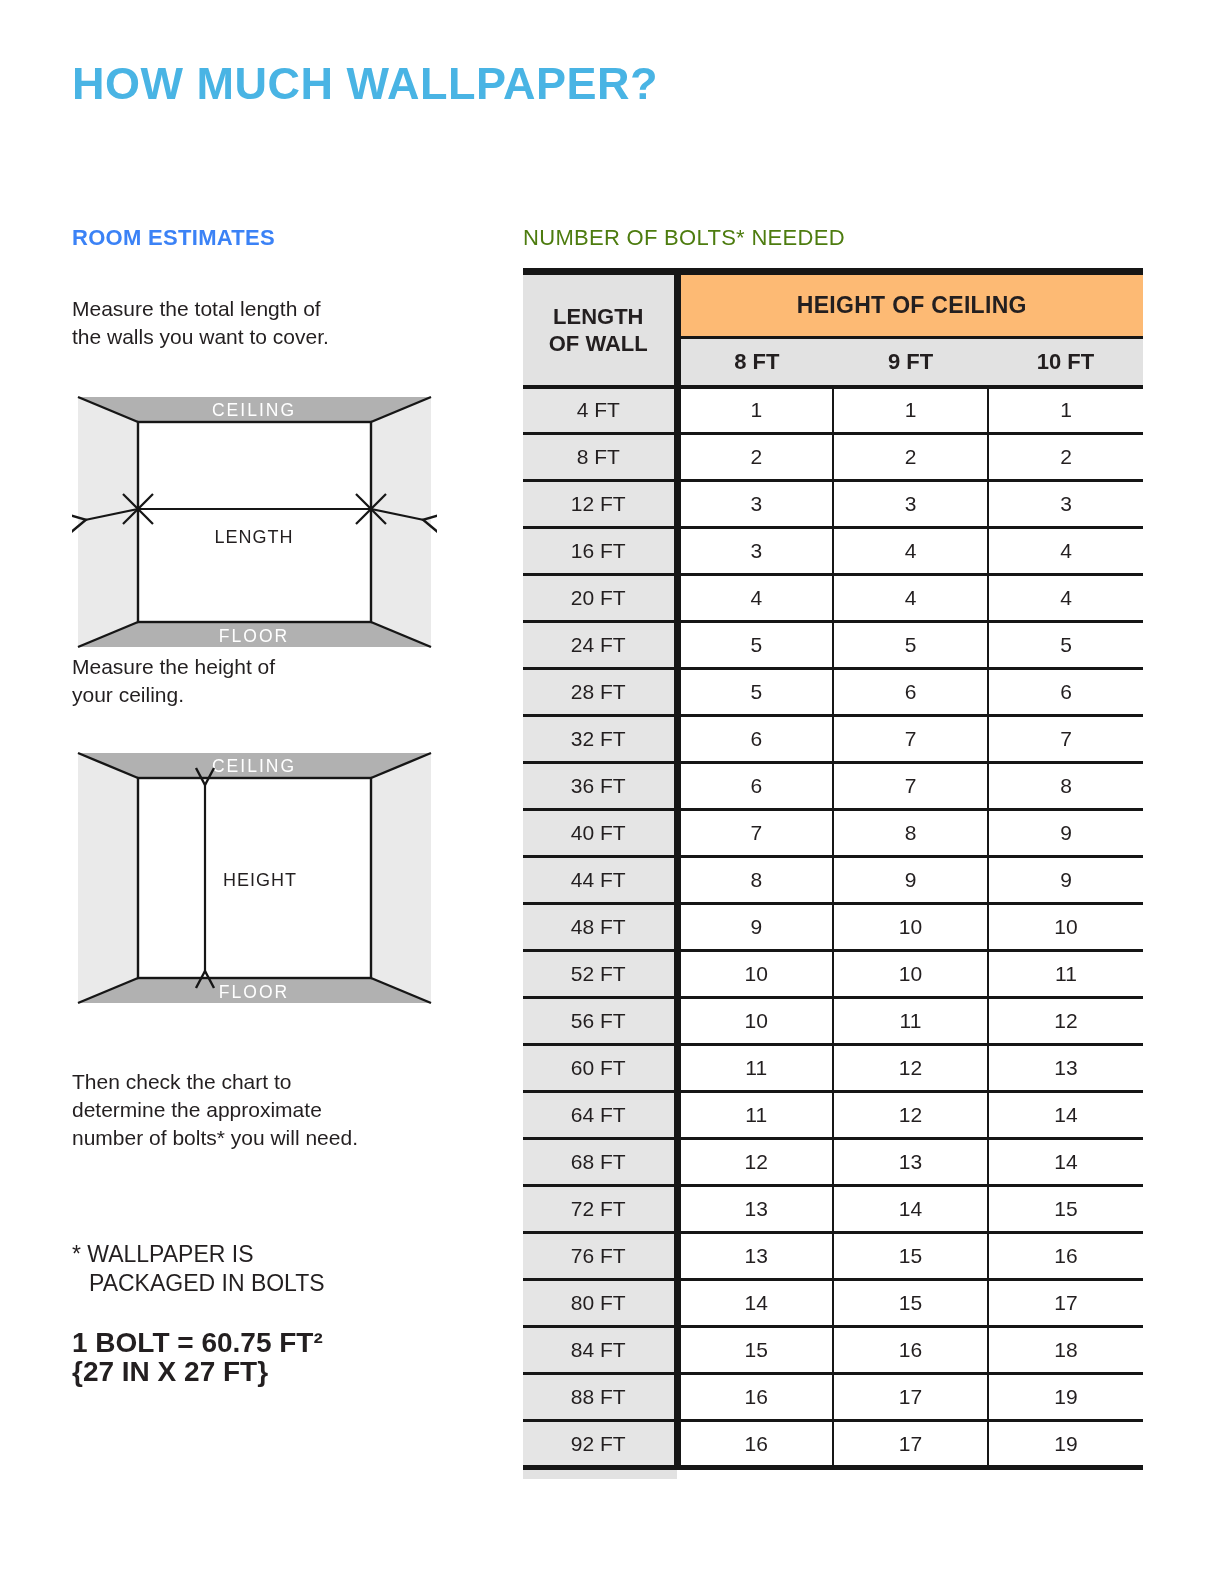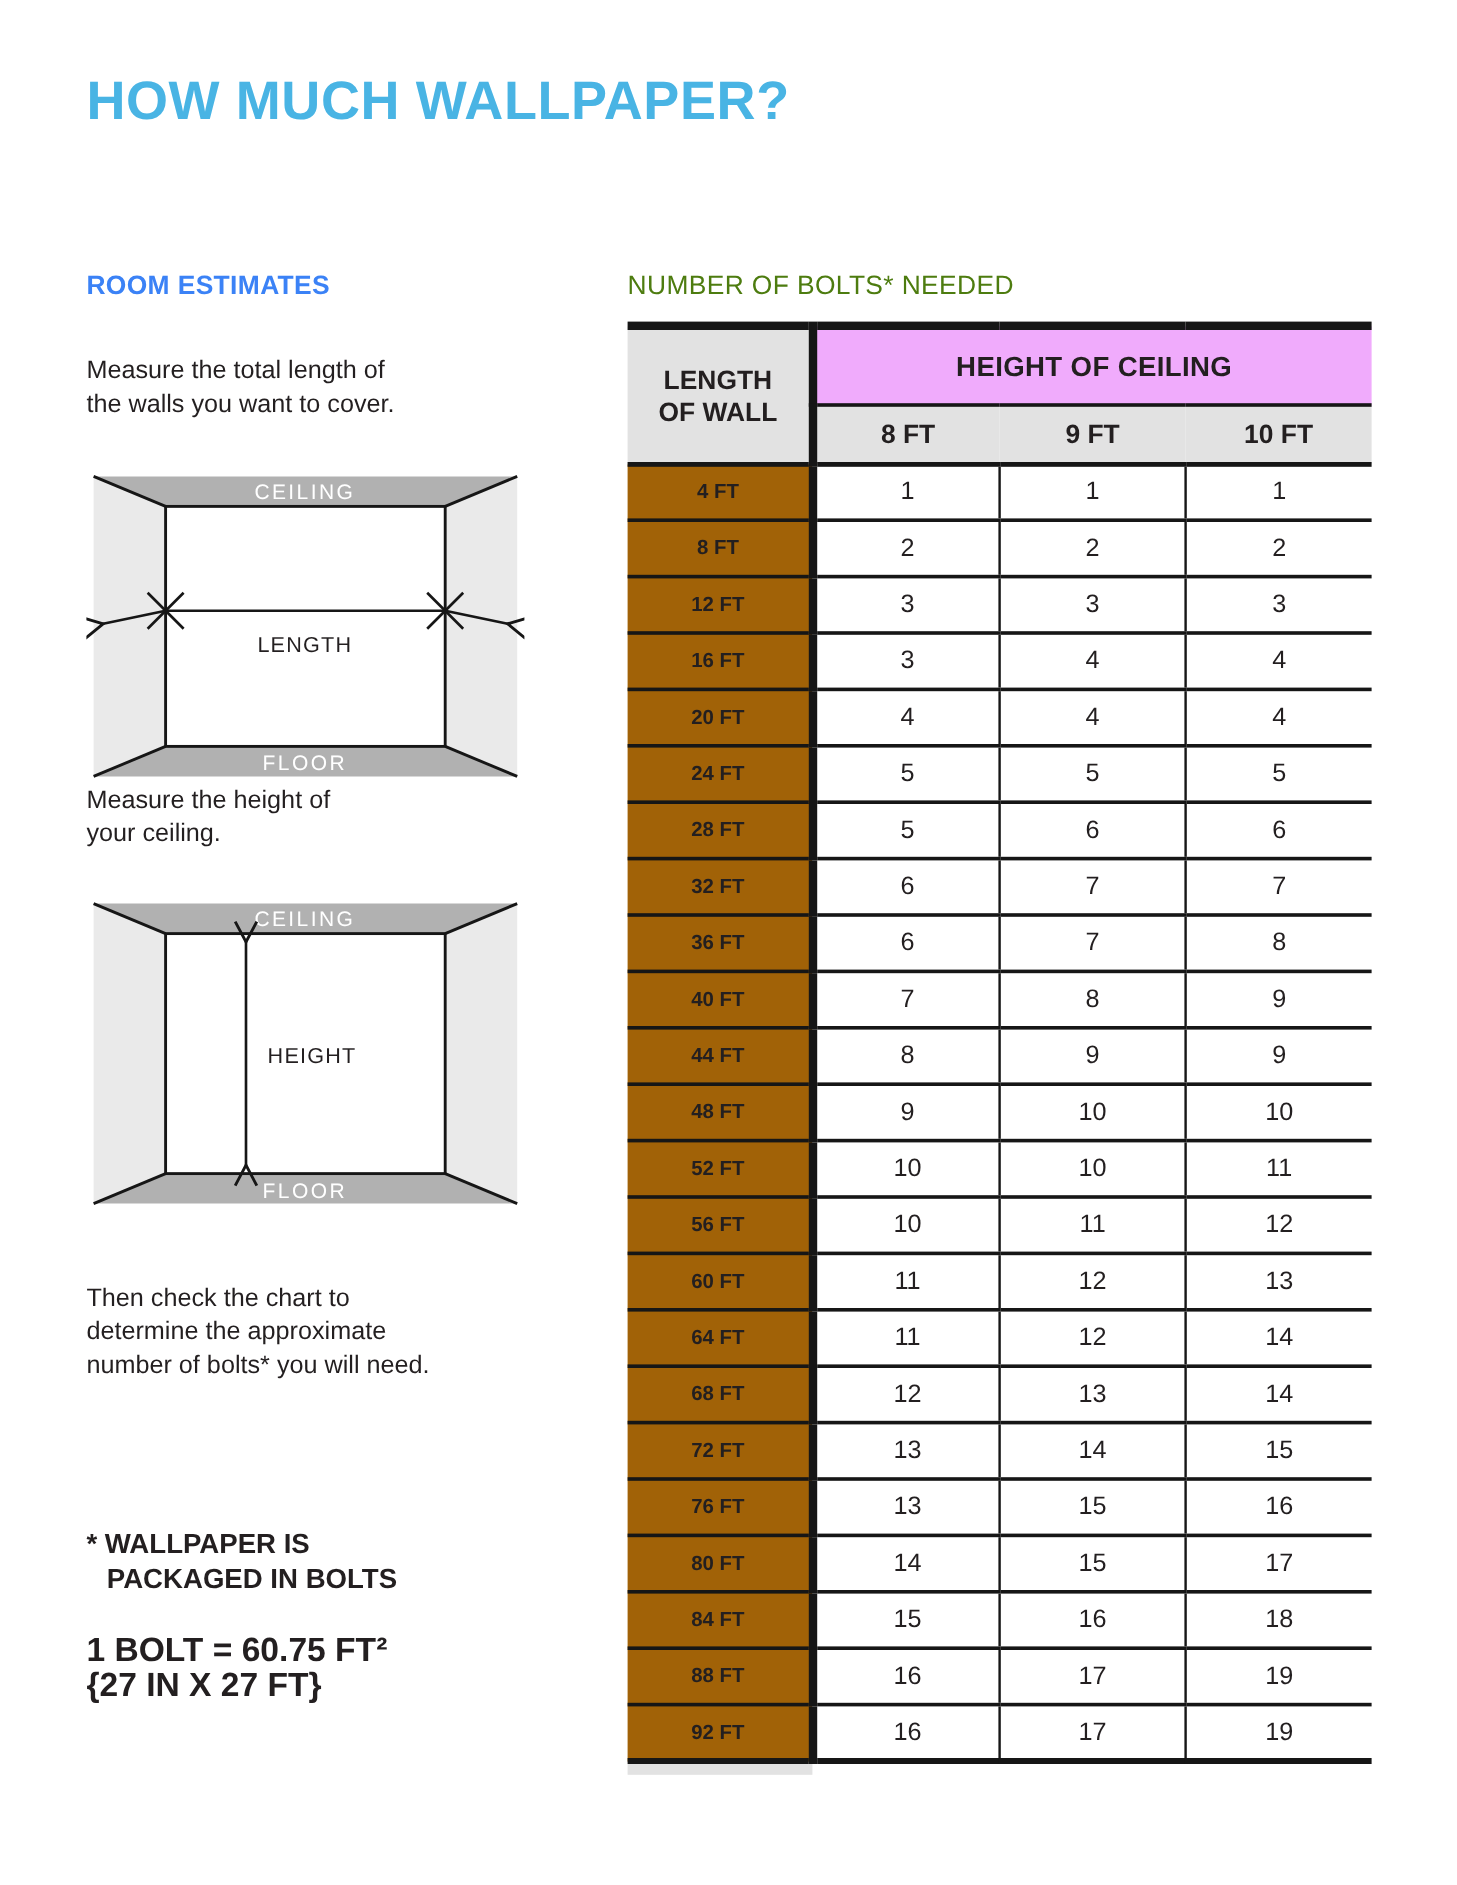--- a/index.html
+++ b/index.html
@@ -26,52 +26,52 @@
   }
   .step-1 { margin-top: 44px; }
   .step-2 { }
   .step-3 { margin-top: 59px; }
 
   .room-svg { display: block; margin-top: 40px; width: 365px; height: 262px; }
   .room-svg.second { margin-top: 38px; }
   .svg-band-label { font-size: 17.5px; letter-spacing: 2px; fill: #ffffff; }
   .svg-dim-label  { font-size: 18px; letter-spacing: 1px; fill: #231f20; }
 
-  .footnote { margin-top: 120px; font-size: 23px; font-weight: bold; line-height: 29px; }
+  .footnote { margin-top: 88px; font-size: 23px; font-weight: normal; line-height: 29px; }
   .footnote .line2 { padding-left: 17px; }
   .bolt-info { margin-top: 30px; font-size: 28px; font-weight: bold; line-height: 29px; }
 
   .table-heading {
     font-size: 22px; font-weight: normal; color: #4d7c0f;
     letter-spacing: 0.3px;
   }
   .table-wrap { position: relative; margin-top: 17px; }
   table.bolt-table {
     border-collapse: collapse; table-layout: fixed; width: 620px;
     border-top: 7px solid #161616;
     border-bottom: 5px solid #161616;
   }
   .bolt-table td, .bolt-table th { text-align: center; vertical-align: middle; }
   .bolt-table .corner {
     background: #e2e2e2; border-right: 7px solid #161616;
     border-bottom: 4px solid #161616;
     font-size: 22px; font-weight: bold; white-space: pre-line; line-height: 27px;
   }
   .bolt-table .group-hdr {
-    background: #f0abfc; border-bottom: 3px solid #161616;
+    background: #fdba74; border-bottom: 3px solid #161616;
     font-size: 23px; font-weight: bold; height: 66px; letter-spacing: 0.3px;
   }
   .bolt-table .sub-hdr {
     background: #e2e2e2; border-bottom: 4px solid #161616;
     font-size: 22px; font-weight: bold; height: 49px;
   }
   .bolt-table tbody td { height: 47px; font-size: 21px; }
   .bolt-table tbody tr + tr td { border-top: 3px solid #161616; }
   .bolt-table tbody td.lbl {
-    background: #a16207; font-weight: bold; font-size: 17px;
+    background: #e5e5e5; font-weight: normal; font-size: 21px;
     border-right: 7px solid #161616;
   }
   .bolt-table tbody td.val { border-left: 2px solid #161616; background: #ffffff; }
   .bolt-table tbody td.val:first-of-type { border-left: none; }
   .table-tail {
     width: 154px; height: 9px; background: #e2e2e2;
   }
 </style>
 </head>
 <body>

